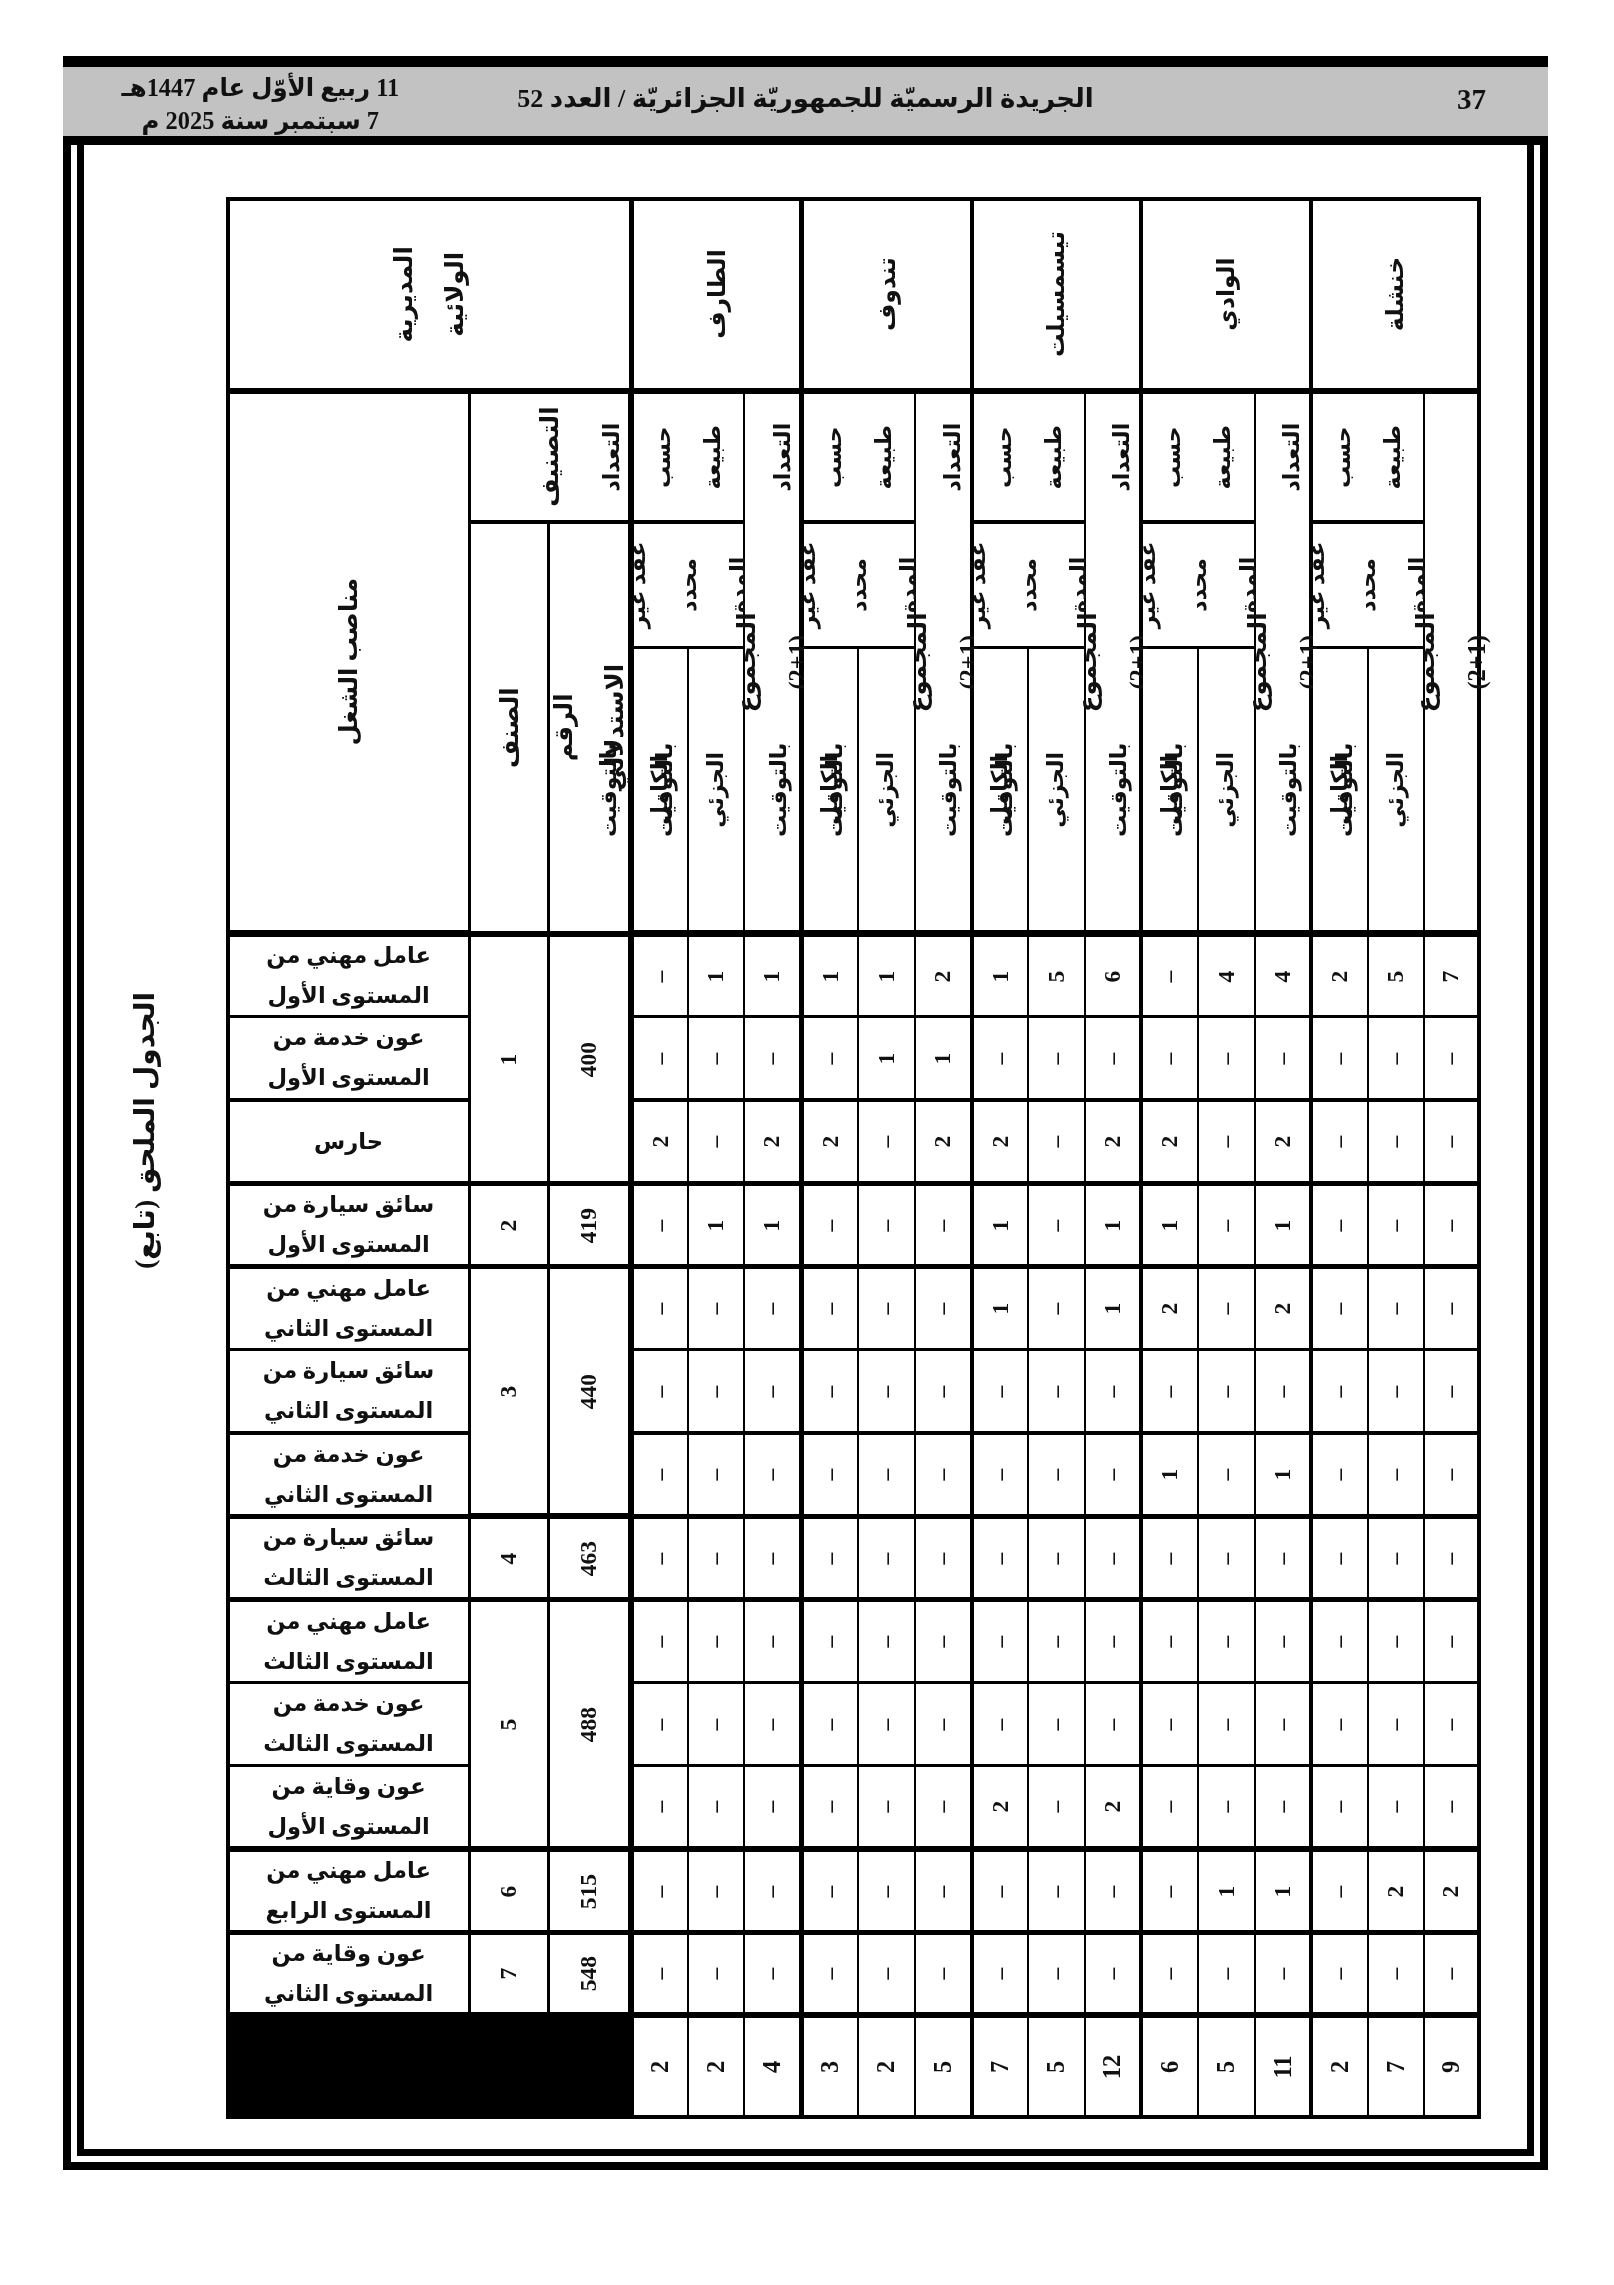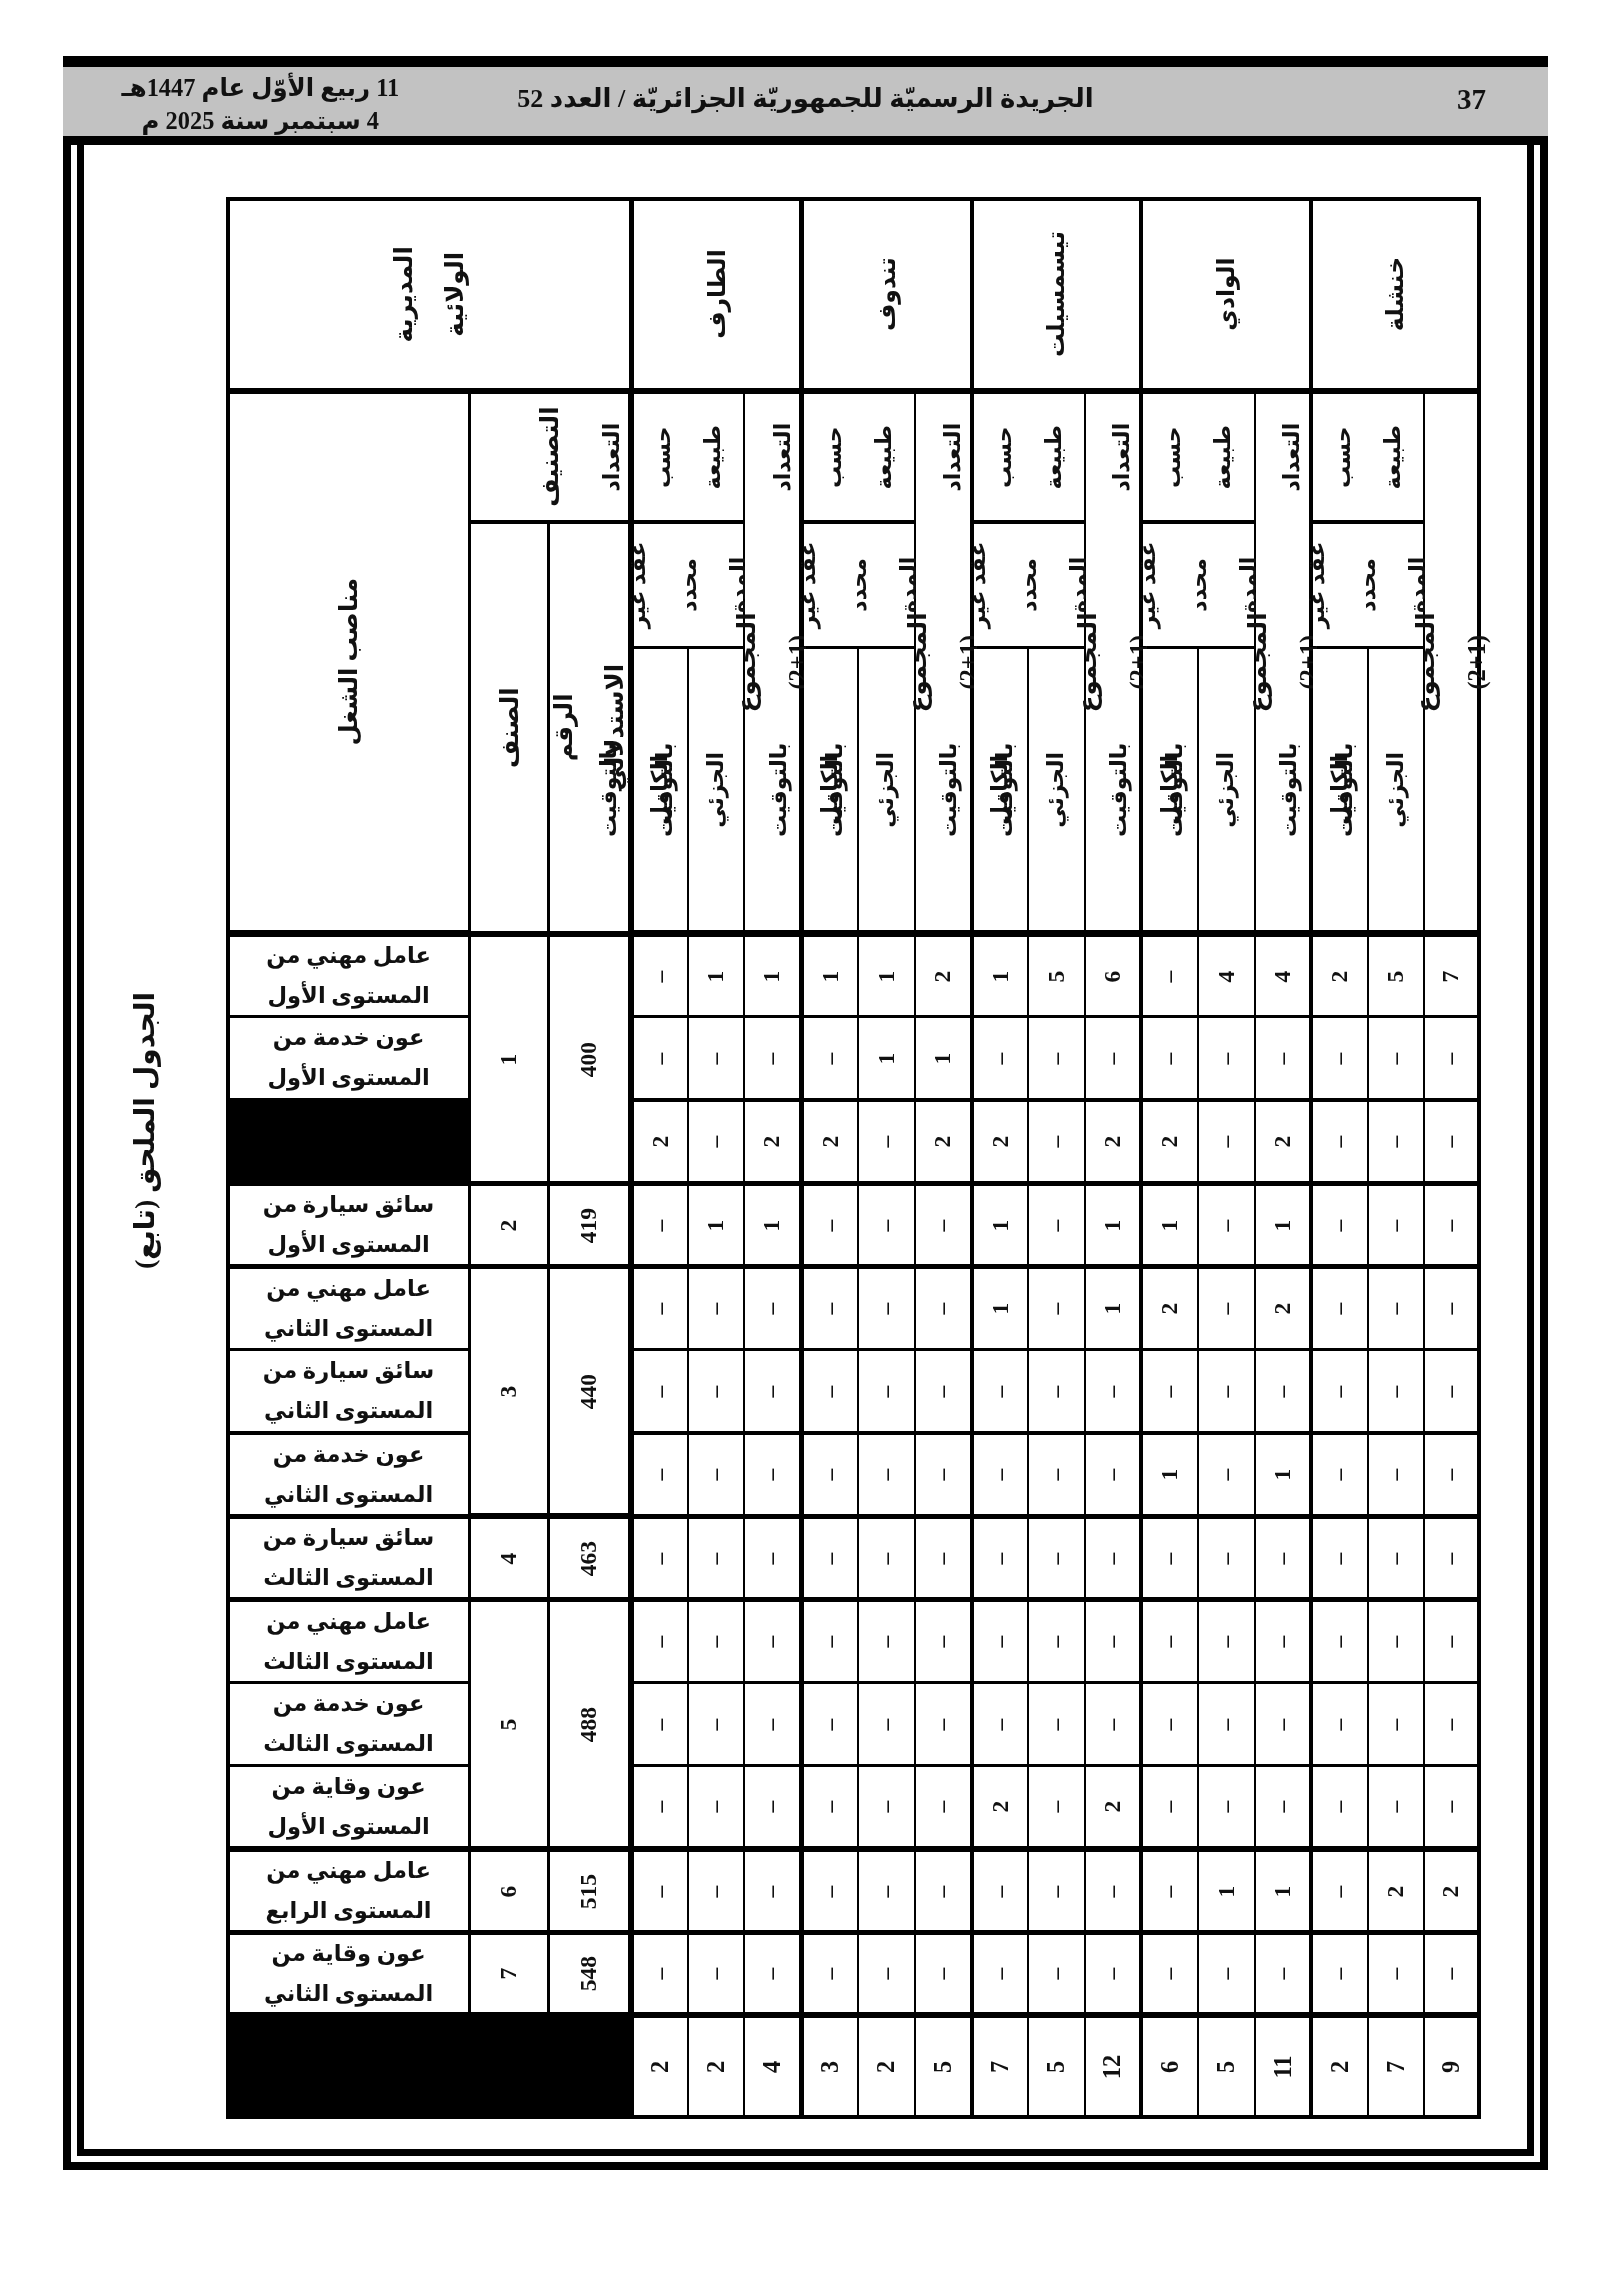--- a/index.html
+++ b/index.html
@@ -61,21 +61,21 @@
   .total-label span{font-size:28px;}
 </style>
 </head>
 <body>
 
 <div class="abs" id="top-rule"></div>
 
 <div class="abs" id="header-bar">
   <div id="header-dates">
     <div>11 ربيع الأوّل عام 1447هـ</div>
-    <div>4 سبتمبر سنة 2025 م</div>
+    <div>7 سبتمبر سنة 2025 م</div>
   </div>
   <div id="header-title">الجريدة الرسميّة للجمهوريّة الجزائريّة / العدد 52</div>
   <div id="page-number">37</div>
 </div>
 
 <div class="abs" id="frame-outer">
   <div id="frame-inner"></div>
 </div>
 
 <div class="abs" id="margin-note">
@@ -332,20 +332,23 @@
     </div>
     <div class="cell rot val" style="left: 1087px; top: 821px; width: 54px; height: 80px;">
       <span>–</span>
     </div>
     <div class="cell rot val" style="left: 1143px; top: 821px; width: 54px; height: 80px;">
       <span>–</span>
     </div>
     <div class="cell rot val" style="left: 1199px; top: 821px; width: 52px; height: 80px;">
       <span>–</span>
     </div>
+    <div class="cell job" style="left: 3.6px; top: 905px; width: 238px; height: 79px;">
+      <span>حارس</span>
+    </div>
     <div class="cell rot val" style="left: 408px; top: 905px; width: 53px; height: 79px;">
       <span>2</span>
     </div>
     <div class="cell rot val" style="left: 463px; top: 905px; width: 54px; height: 79px;">
       <span>–</span>
     </div>
     <div class="cell rot val" style="left: 519px; top: 905px; width: 54px; height: 79px;">
       <span>2</span>
     </div>
     <div class="cell rot val" style="left: 578px; top: 905px; width: 53px; height: 79px;">

